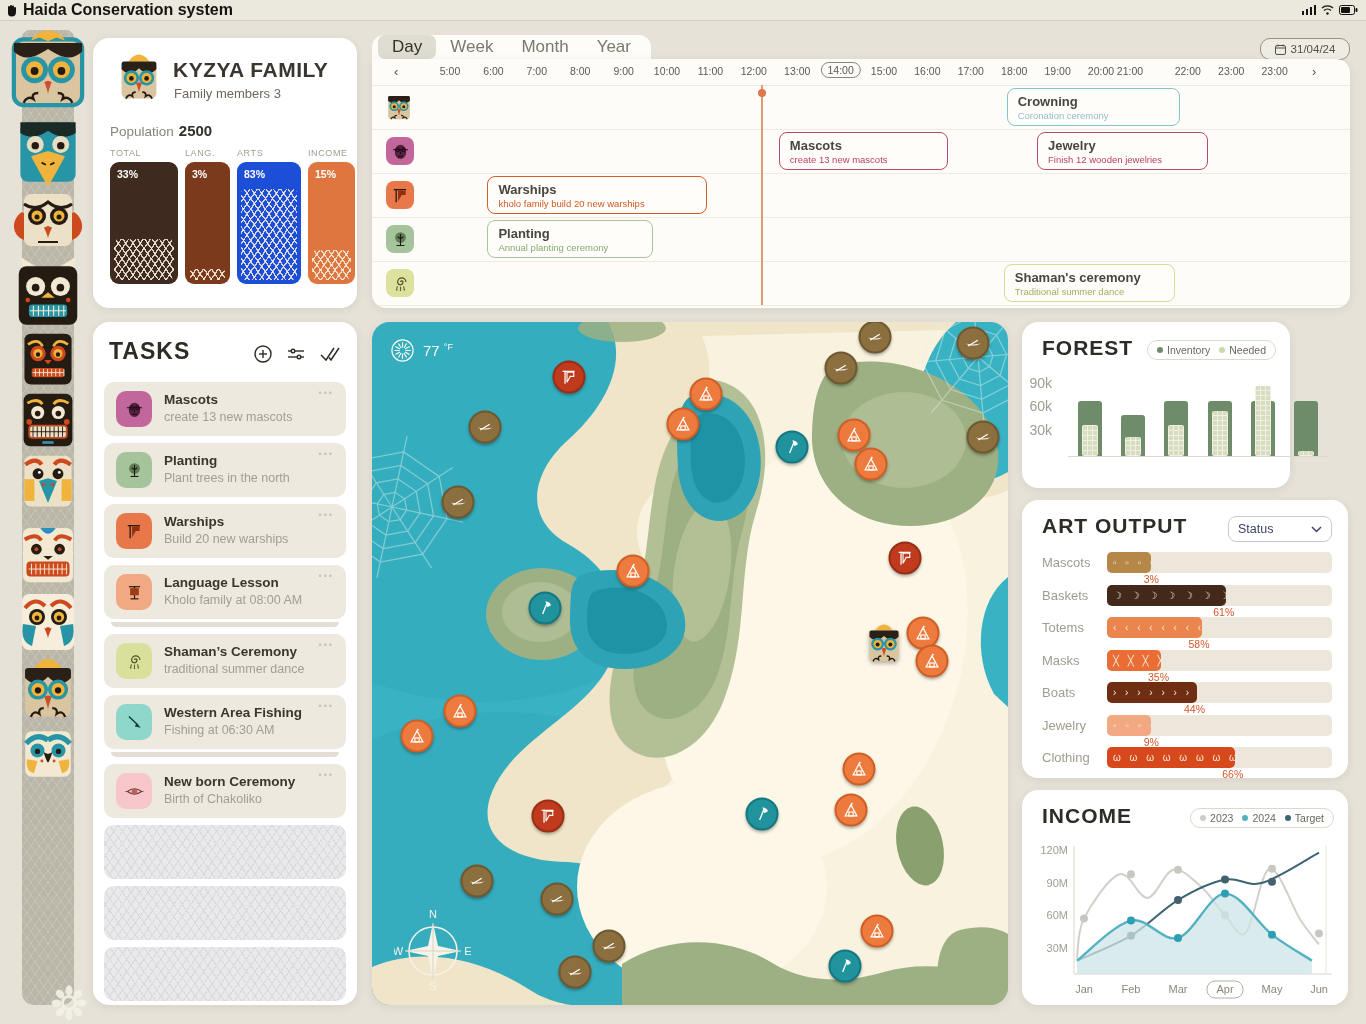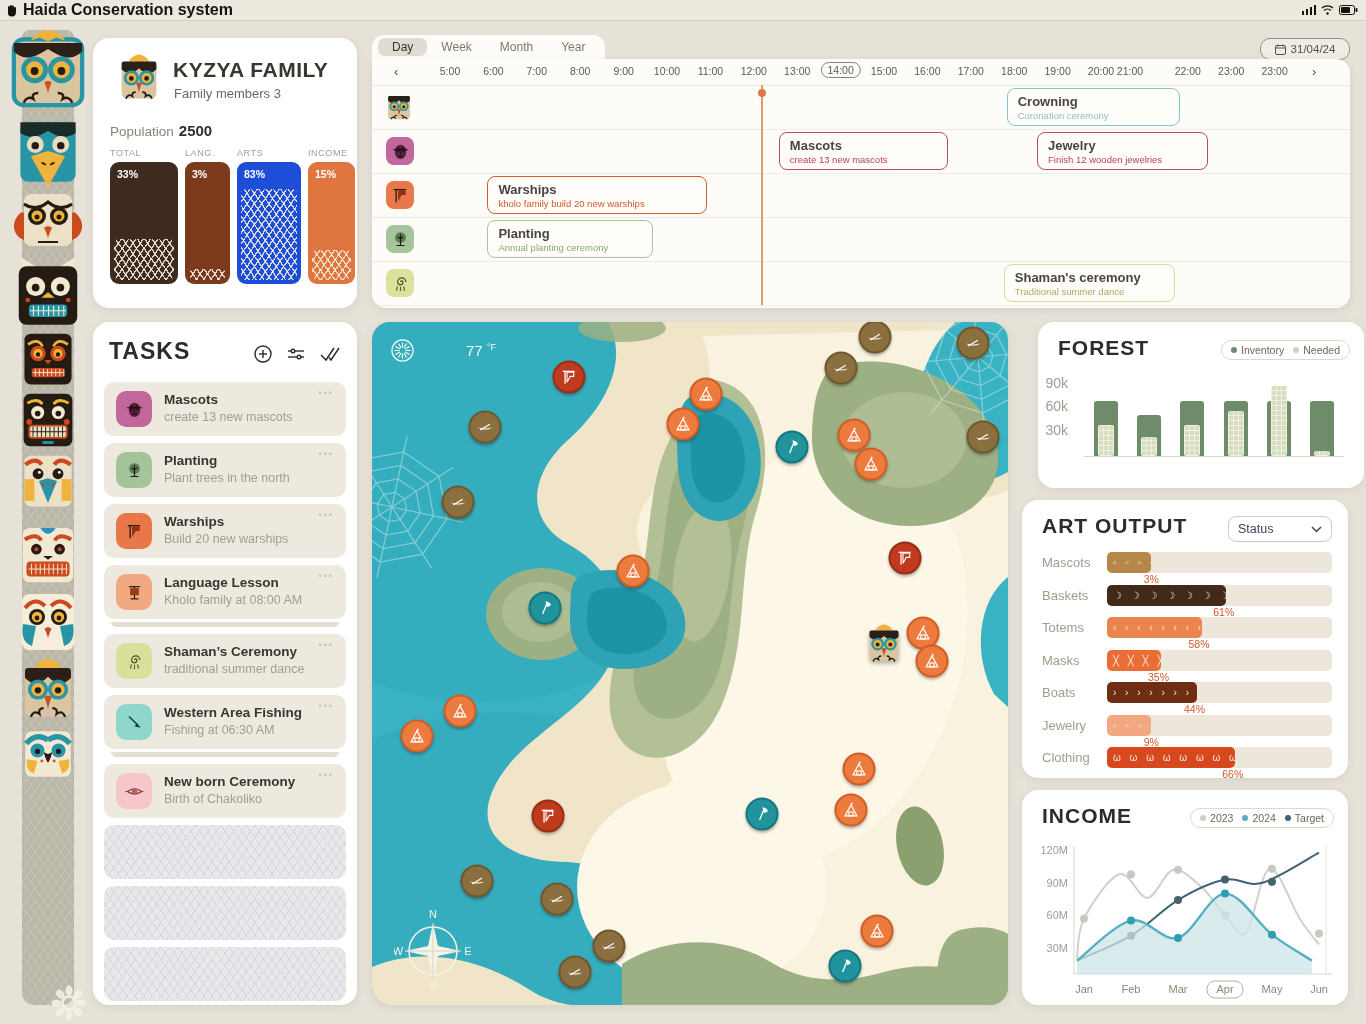--- a/index.html
+++ b/index.html
@@ -38,48 +38,48 @@
   .titem{position:relative;height:54px;background:#ede9df;border-radius:10px;margin-bottom:7px;}
   .titem .ticon{position:absolute;left:12px;top:9px;width:36px;height:36px;border-radius:10px;display:flex;align-items:center;justify-content:center;}
   .titem .tt{position:absolute;left:60px;top:10px;font-size:13.5px;font-weight:bold;color:#3a352e;}
   .titem .ts{position:absolute;left:60px;top:28px;font-size:12.5px;color:#a39d92;white-space:nowrap;}
   .titem .dots{position:absolute;right:12px;top:6px;font-size:9px;letter-spacing:2px;color:#c7c2b7;cursor:pointer;}
   .tstrip{height:5px;background:#e3dfd4;border-radius:0 0 8px 8px;width:228px;margin:-4px auto 7px auto;}
   .tplaceholder{height:54px;border-radius:10px;margin-bottom:7px;background:#e9e9ec;
     background-image:repeating-linear-gradient(55deg,#d8d8de 0 1px,transparent 1px 7px),repeating-linear-gradient(-55deg,#d8d8de 0 1px,transparent 1px 7px);}
   
   .cal-tabs{position:absolute;left:372px;top:35px;height:24px;background:#fdfcf8;border-radius:12px 12px 0 0;display:flex;align-items:center;padding:0 6px;}
-  .cal-tab{font-size:12px;color:#7d786d;padding:2px 14px;border-radius:7px;cursor:pointer;}
+  .cal-tab{font-size:17px;color:#7d786d;padding:2px 14px;border-radius:7px;cursor:pointer;}
   .cal-tab.active{background:#dfdcd2;color:#35312b;}
   .datechip{position:absolute;left:1260px;top:38px;width:88px;height:20px;border:1px solid #97917f;border-radius:10px;display:flex;align-items:center;justify-content:center;gap:5px;font-size:11.5px;color:#55504a;cursor:pointer;background:rgba(255,255,255,.35);}
   .calendar{left:372px;top:59px;width:978px;height:249px;border-radius:0 14px 14px 14px;background:#fdfcf8;overflow:hidden;}
   .cal-ruler{position:absolute;left:0;top:0;width:100%;height:26px;border-bottom:1px solid #efe9de;}
   .cal-hour{position:absolute;top:6px;transform:translateX(-50%);font-size:10.5px;color:#5d5851;}
   .cal-hour.boxed{border:1px solid #8a857a;border-radius:8px;padding:1px 6px;top:3px;background:#fdfcf8;}
   .cal-chevron{position:absolute;top:5px;font-size:13px;color:#55504a;cursor:pointer;}
   .cal-row{position:absolute;left:0;width:100%;height:44px;border-bottom:1px solid #f0ebe1;}
   .cal-row .ricon{position:absolute;left:14px;top:8px;width:28px;height:28px;border-radius:8px;display:flex;align-items:center;justify-content:center;cursor:pointer;}
   .cal-event{position:absolute;height:38px;background:#fffdf9;border-radius:8px;padding:5px 10px;box-sizing:border-box;cursor:pointer;}
   .cal-event .et{font-size:13px;font-weight:bold;color:#4a453e;}
   .cal-event .es{font-size:9.5px;margin-top:1px;white-space:nowrap;}
   .nowline{position:absolute;width:1.5px;background:#e09b73;}
   .nowdot{position:absolute;width:8px;height:8px;border-radius:50%;background:#e0764a;}
   
   .map{position:absolute;left:372px;top:322px;width:636px;height:683px;border-radius:18px;overflow:hidden;box-shadow:0 2px 8px rgba(120,110,90,.14);}
   .map .terrain{position:absolute;left:0;top:0;}
   .weather{position:absolute;left:18px;top:16px;display:flex;align-items:center;gap:8px;color:#fdfaf0;}
-  .weather .deg{font-size:15px;margin-left:43px;}
+  .weather .deg{font-size:15px;}
   .weather .unit{font-size:9px;vertical-align:top;}
   .marker{position:absolute;width:29px;height:29px;border-radius:50%;display:flex;align-items:center;justify-content:center;box-shadow:0 2px 3px rgba(0,0,0,.3);cursor:pointer;transform:translate(-50%,-50%);}
   .marker svg{width:19px;height:19px;}
   .marker-owl{position:absolute;width:40px;height:42px;transform:translate(-50%,-50%);filter:drop-shadow(0 2px 2px rgba(0,0,0,.3));cursor:pointer;}
   .compass{position:absolute;left:22px;bottom:14px;}
   .web{position:absolute;opacity:.55;}
   
-  .forest{left:1022px;top:322px;width:326px;height:166px;margin-left:16px;}
+  .forest{left:1022px;top:322px;width:268px;height:166px;}
   .art{left:1022px;top:500px;width:326px;height:278px;}
   .income{left:1022px;top:790px;width:326px;height:215px;}
   .ptitle{position:absolute;left:20px;top:14px;font-size:21px;font-weight:bold;letter-spacing:1px;color:#2f2b26;}
   .legendchip{position:absolute;right:14px;top:18px;border:1px solid #ddd8cc;border-radius:10px;padding:3px 9px;display:flex;gap:9px;align-items:center;font-size:10.5px;color:#6e675c;background:#fff;}
   .ldot{display:inline-block;width:6px;height:6px;border-radius:50%;margin-right:4px;vertical-align:1px;}
   
   .fplot{position:absolute;left:46px;top:54px;width:260px;height:80px;border-bottom:1px solid #ddd8cc;}
   .fylab{position:absolute;right:276px;font-size:14px;color:#a29c90;}
   .fbar{position:absolute;bottom:0;width:24px;background:#6f8c6a;border-radius:3px 3px 0 0;}
   .fneed{position:absolute;bottom:0;width:16px;border-radius:2px;background:#d5dfc0;

